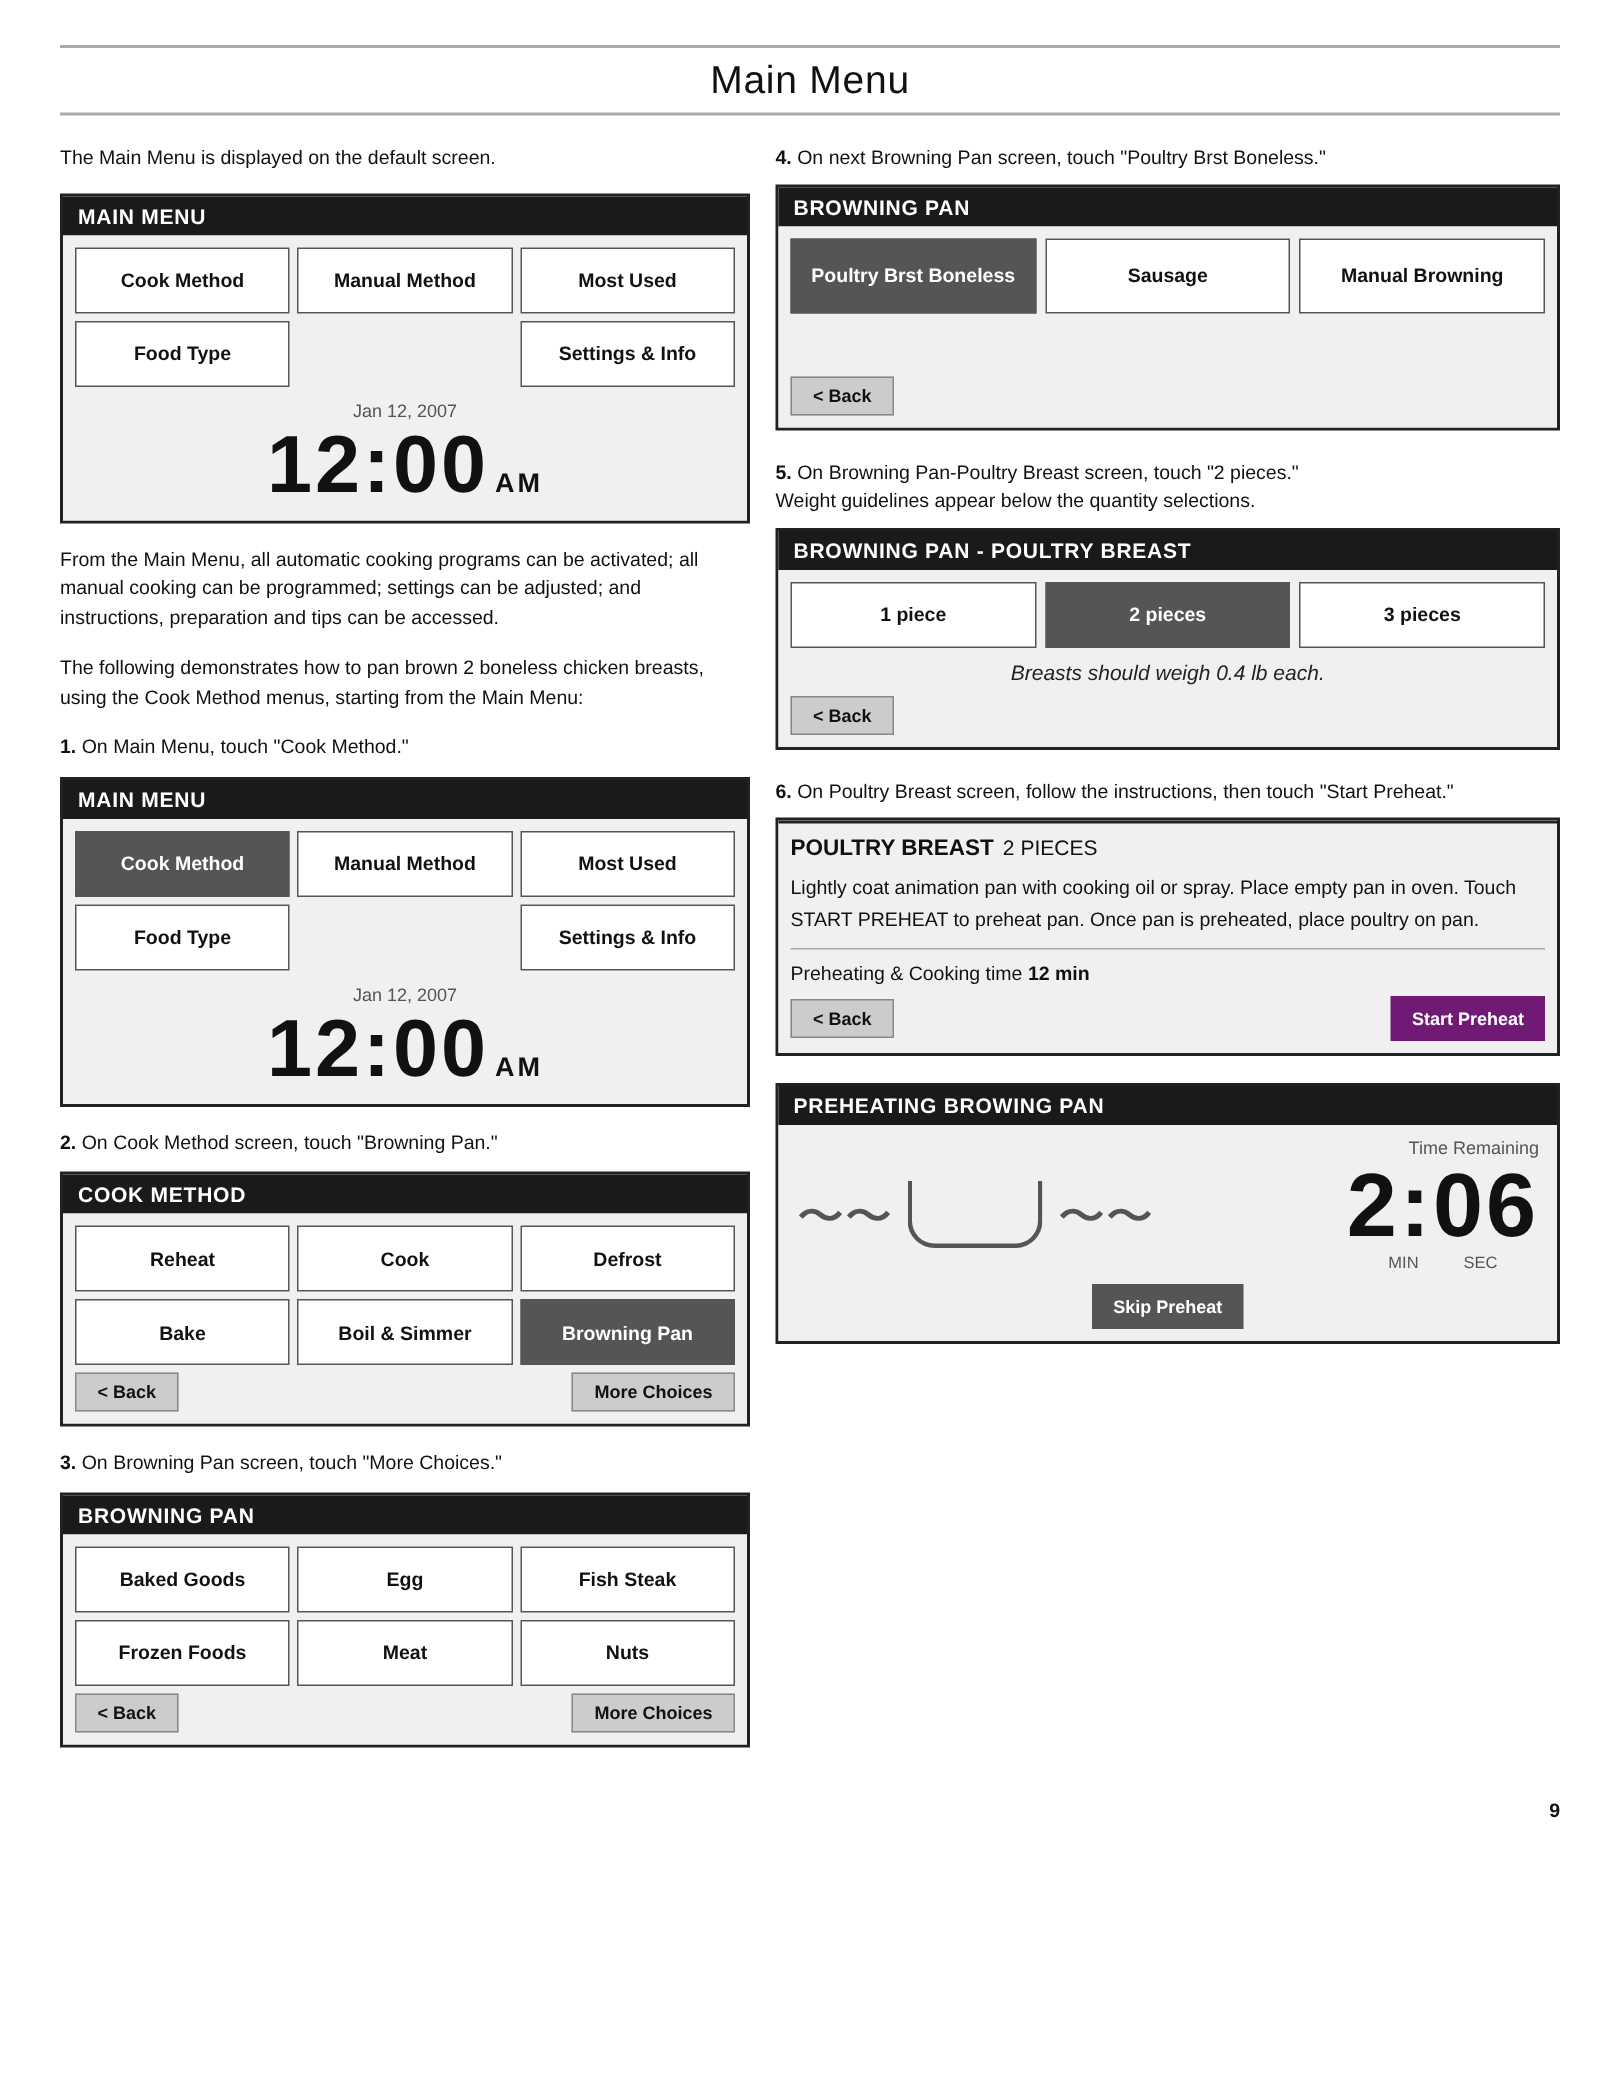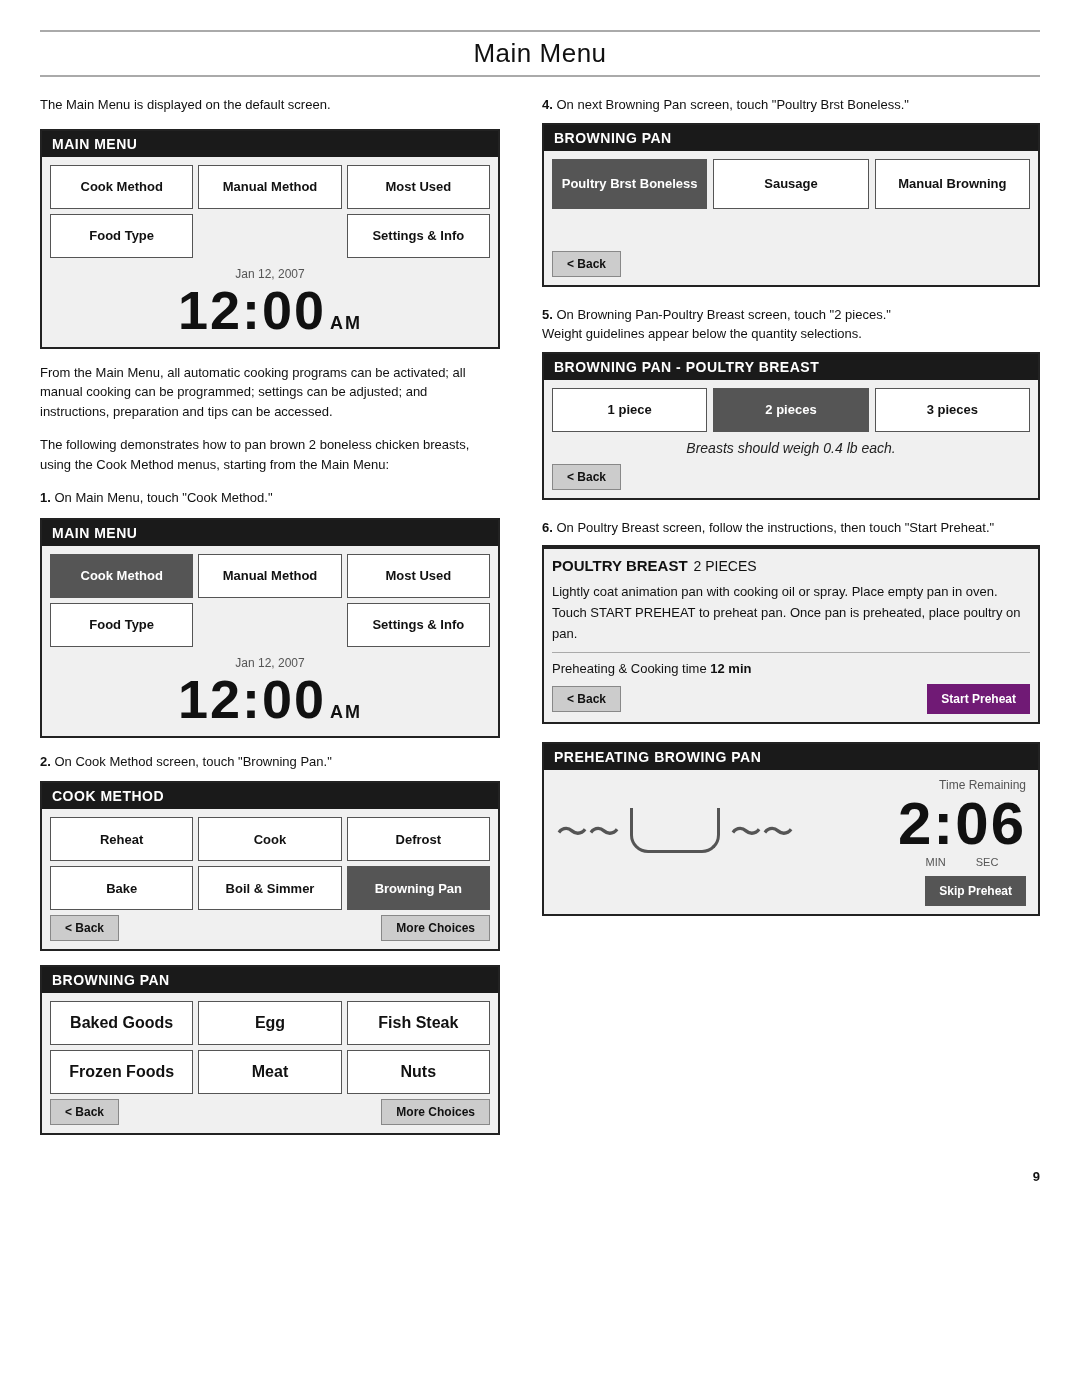--- a/index.html
+++ b/index.html
@@ -17,21 +17,21 @@
       font-size: 26px;
       font-weight: normal;
       margin-bottom: 18px;
       border-top: 2px solid #aaa;
       border-bottom: 2px solid #aaa;
       padding: 6px 0;
       letter-spacing: 0.5px;
     }
     .two-col {
       display: flex;
-      gap: 42px;
+      gap: 17px;
       align-items: flex-start;
     }
     .left-col { width: 460px; flex-shrink: 0; }
     .right-col { flex: 1; }
 
     .intro-text { font-size: 13px; margin-bottom: 14px; line-height: 1.5; }
 
     
     .screen-box {
       border: 2px solid #222;
@@ -141,21 +141,21 @@
       display: grid;
       grid-template-columns: 1fr 1fr 1fr;
       gap: 5px;
       margin-bottom: 5px;
     }
     .bp-btn {
       background: #fff;
       border: 1.5px solid #555;
       padding: 8px 6px;
       text-align: center;
-      font-size: 16px;
+      font-size: 13px;
       font-weight: bold;
       min-height: 44px;
       display: flex;
       align-items: center;
       justify-content: center;
       cursor: pointer;
     }
 
     
     .step-text {
@@ -319,21 +319,21 @@
     .min-sec-row {
       display: flex;
       justify-content: center;
       gap: 30px;
       font-size: 11px;
       color: #555;
       margin-top: 2px;
     }
     .preheating-nav-row {
       display: flex;
-      justify-content: flex-end;
+      justify-content: center;
       margin-top: 8px;
     }
     .skip-btn {
       background: #555;
       color: #fff;
       border: none;
       padding: 8px 14px;
       font-weight: bold;
       font-size: 12px;
       cursor: pointer;
@@ -429,20 +429,24 @@
           <div class="cook-method-btn">Boil &amp; Simmer</div>
           <div class="cook-method-btn highlighted">Browning Pan</div>
         </div>
         <div class="nav-row">
           <div class="nav-btn">&lt; Back</div>
           <div class="nav-btn">More Choices</div>
         </div>
       </div>
     </div>
 
+    <p class="step-text">
+      <span class="step-num bold-step">3.</span>
+      <span>On Browning Pan screen, touch "More Choices."</span>
+    </p>
 
     <div class="screen-box">
       <div class="screen-header">BROWNING PAN</div>
       <div class="screen-body">
         <div class="browning-pan-grid">
           <div class="bp-btn">Baked Goods</div>
           <div class="bp-btn">Egg</div>
           <div class="bp-btn">Fish Steak</div>
           <div class="bp-btn">Frozen Foods</div>
           <div class="bp-btn">Meat</div>

